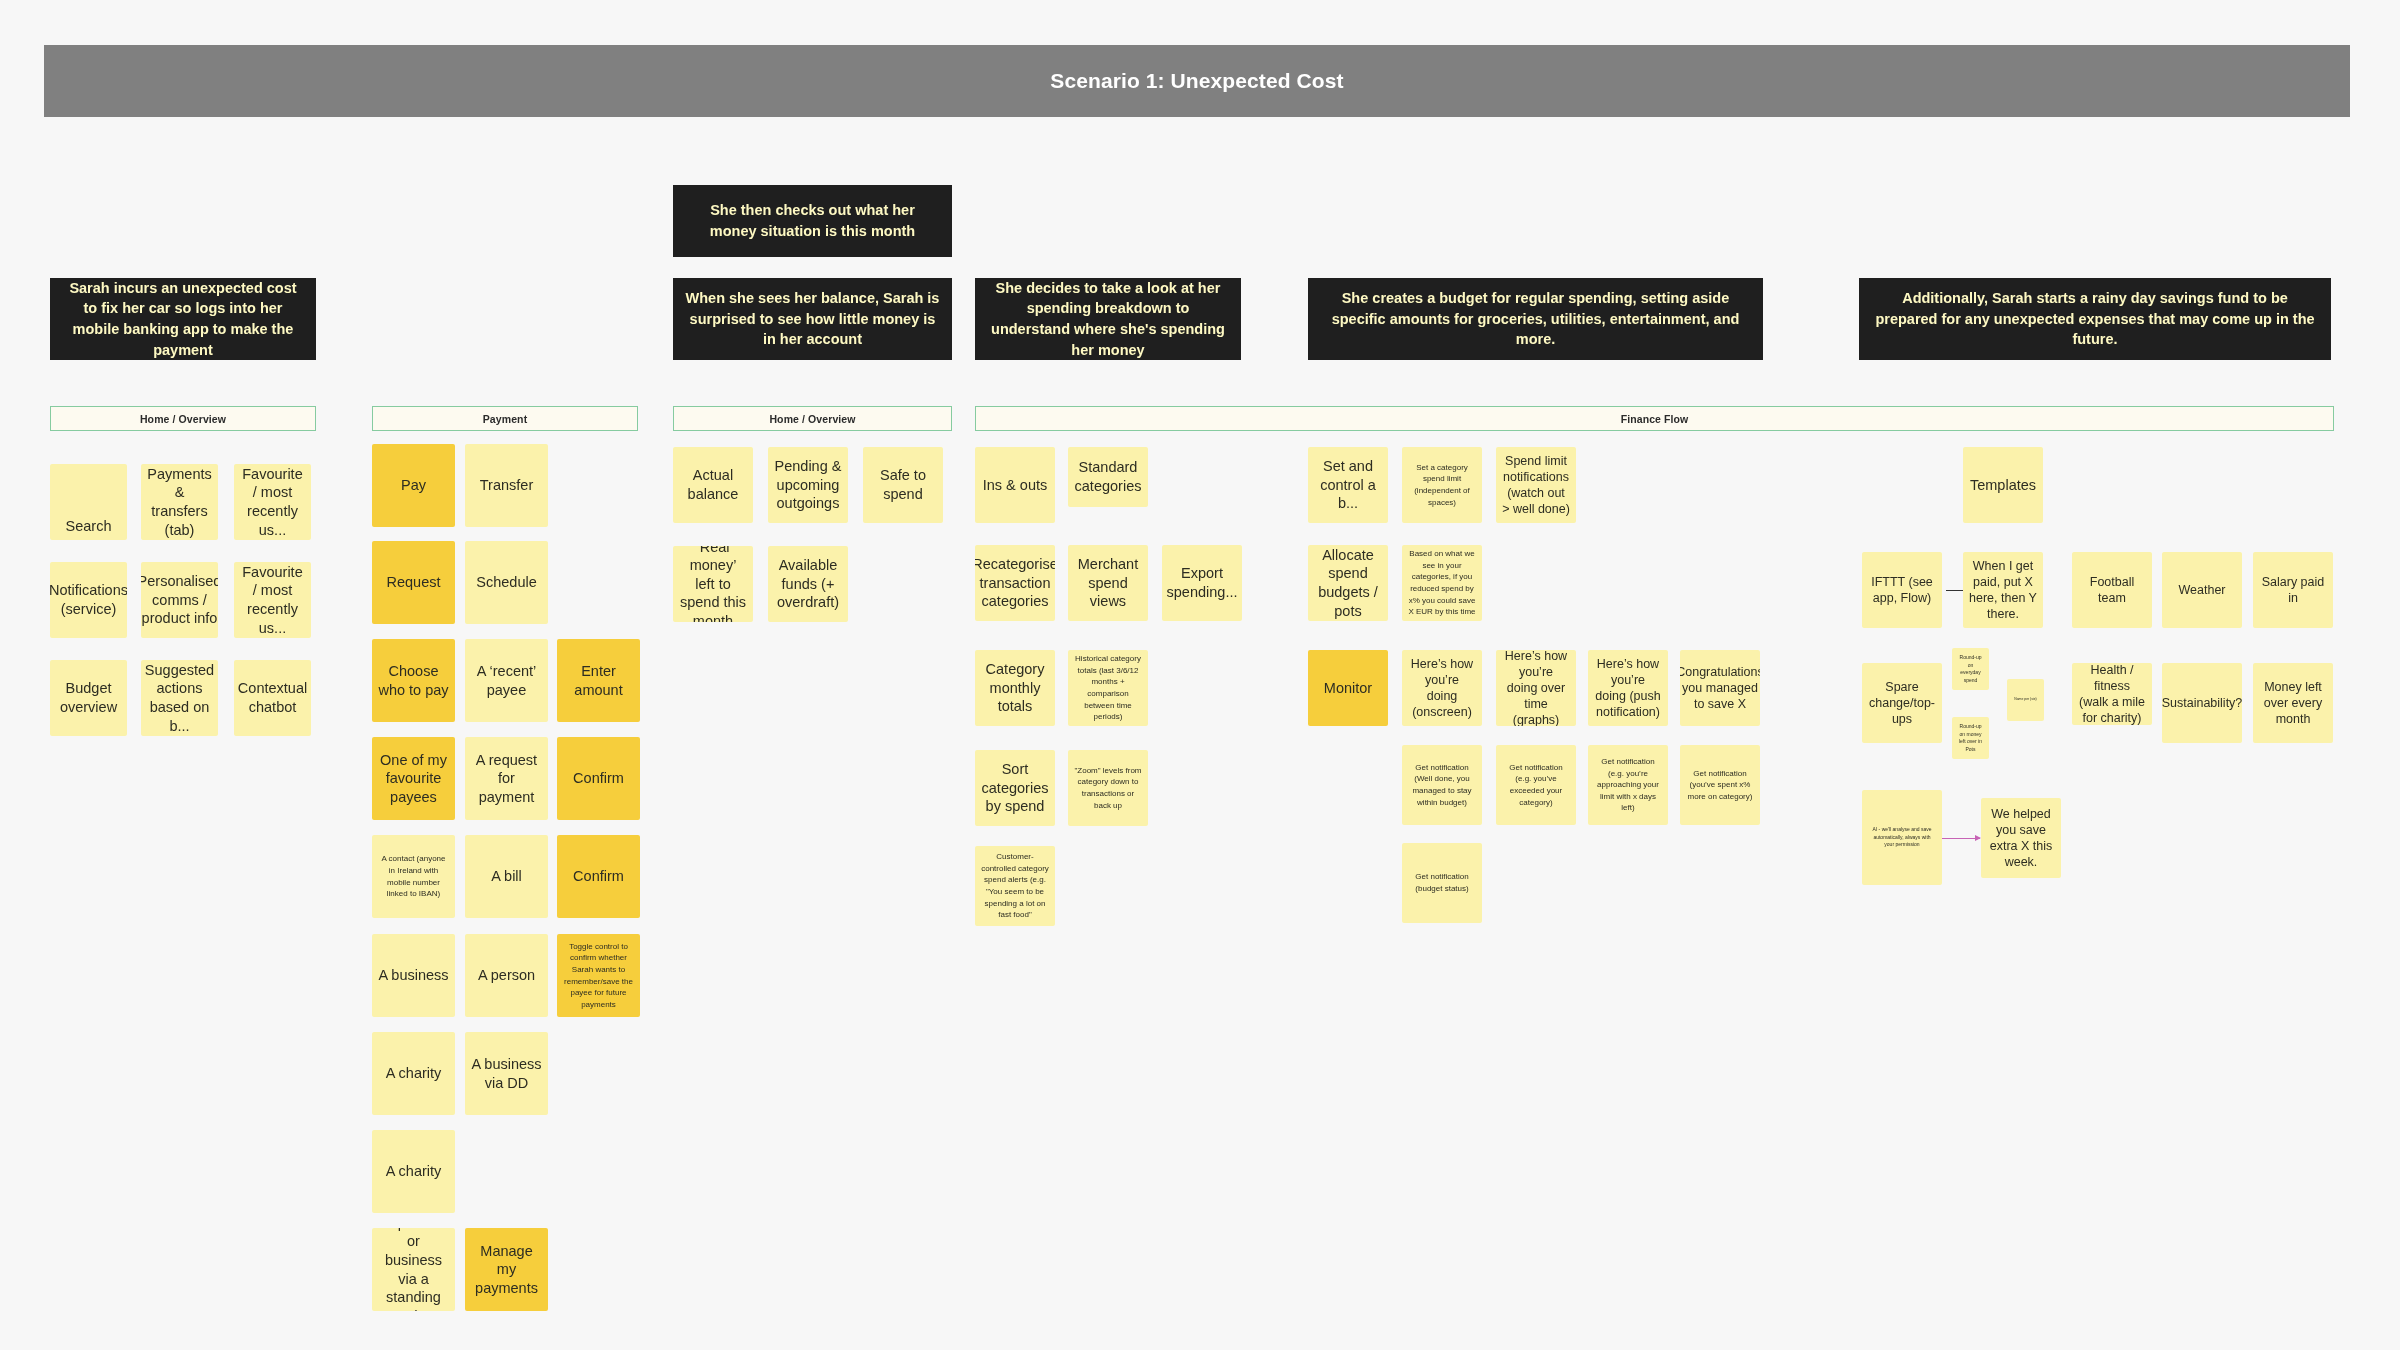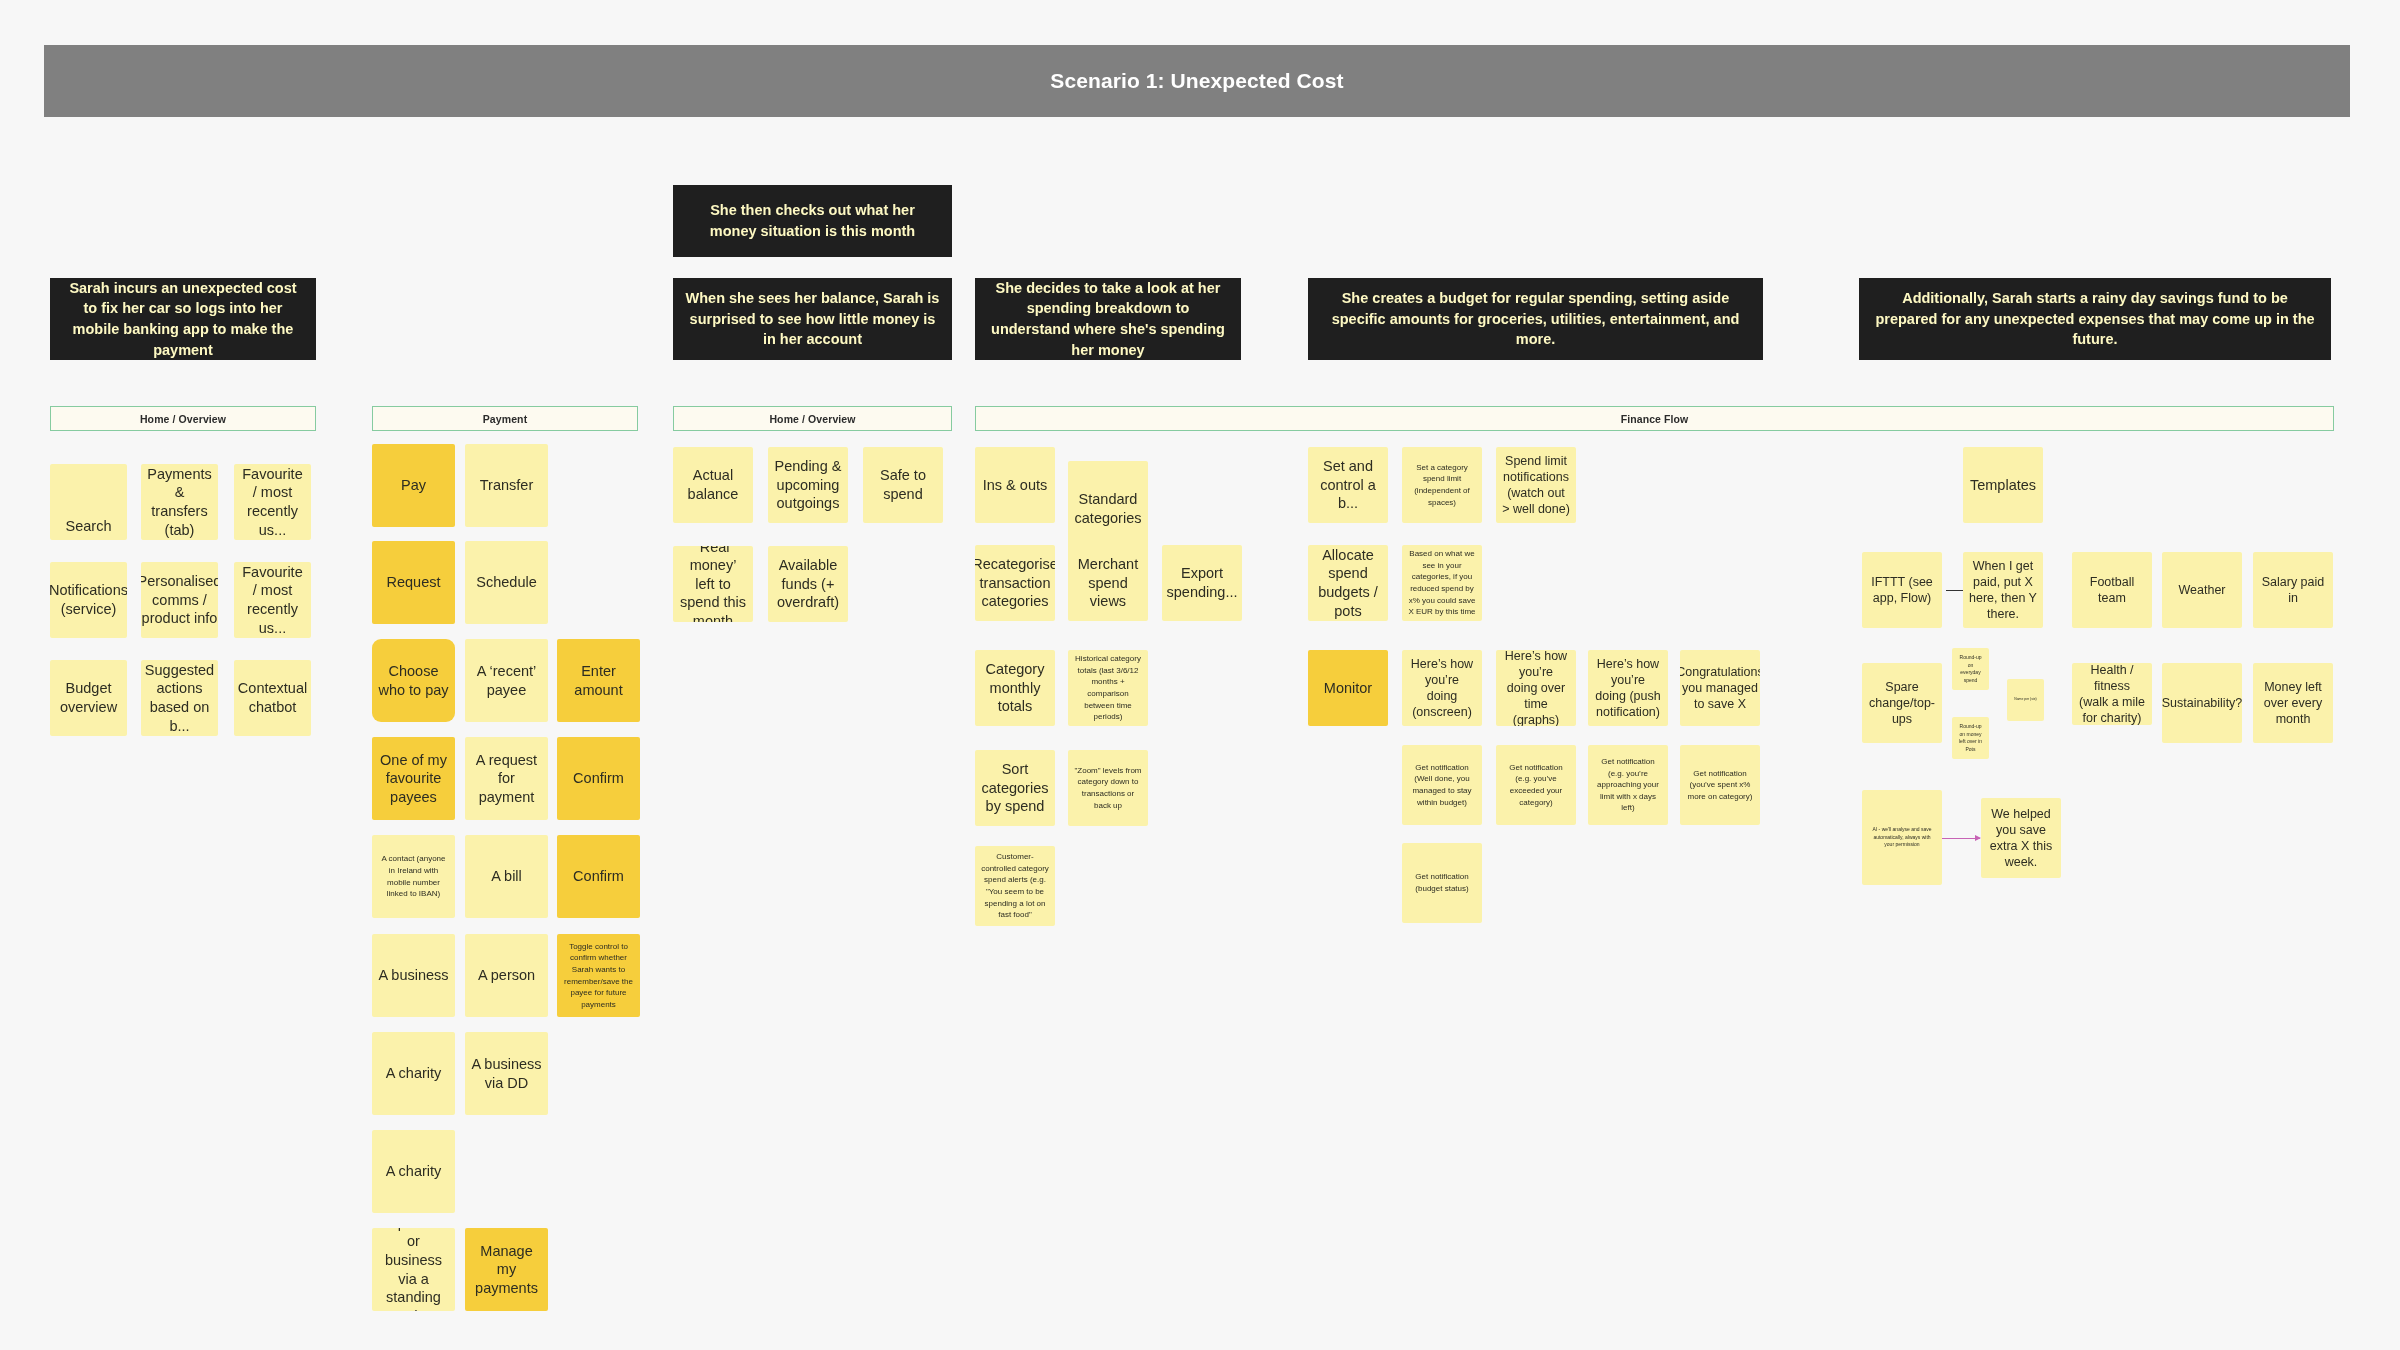--- a/index.html
+++ b/index.html
@@ -173,21 +173,21 @@
     <span>Transfer</span>
   </div>
 
   <div class="note dark sz-lg" style="left:372px; top:541px; width:83px; height:83px;">
     <span>Request</span>
   </div>
   <div class="note sz-lg" style="left:465px; top:541px; width:83px; height:83px;">
     <span>Schedule</span>
   </div>
 
-  <div class="note dark sz-lg" style="left:372px; top:639px; width:83px; height:83px;border-radius:9px;">
+  <div class="note dark sz-lg" style="left:372px; top:639px; width:83px; height:83px;">
     <span>Choose who to pay</span>
   </div>
   <div class="note sz-lg" style="left:465px; top:639px; width:83px; height:83px;">
     <span>A ‘recent’ payee</span>
   </div>
   <div class="note dark sz-lg" style="left:557px; top:639px; width:83px; height:83px;">
     <span>Enter amount</span>
   </div>
 
   <div class="note dark sz-lg" style="left:372px; top:737px; width:83px; height:83px;">
@@ -251,21 +251,21 @@
   <div class="note sz-lg" style="left:673px; top:546px; width:80px; height:76px;">
     <span>‘Real money’ left to spend this month</span>
   </div>
   <div class="note sz-lg" style="left:768px; top:546px; width:80px; height:76px;">
     <span>Available funds (+ overdraft)</span>
   </div>
 
   <div class="note sz-lg" style="left:975px; top:447px; width:80px; height:76px;">
     <span>Ins &amp; outs</span>
   </div>
-  <div class="note sz-lg" style="left:1068px; top:461px; width:80px; height:96px;align-items:center;">
+  <div class="note sz-lg" style="left:1068px; top:447px; width:80px; height:60px;align-items:center;">
     <span>Standard categories</span>
   </div>
 
   <div class="note sz-lg" style="left:975px; top:545px; width:80px; height:76px;">
     <span>Recategorise transaction categories</span>
   </div>
   <div class="note sz-lg" style="left:1068px; top:545px; width:80px; height:76px;">
     <span>Merchant spend views</span>
   </div>
   <div class="note sz-lg" style="left:1162px; top:545px; width:80px; height:76px;">

